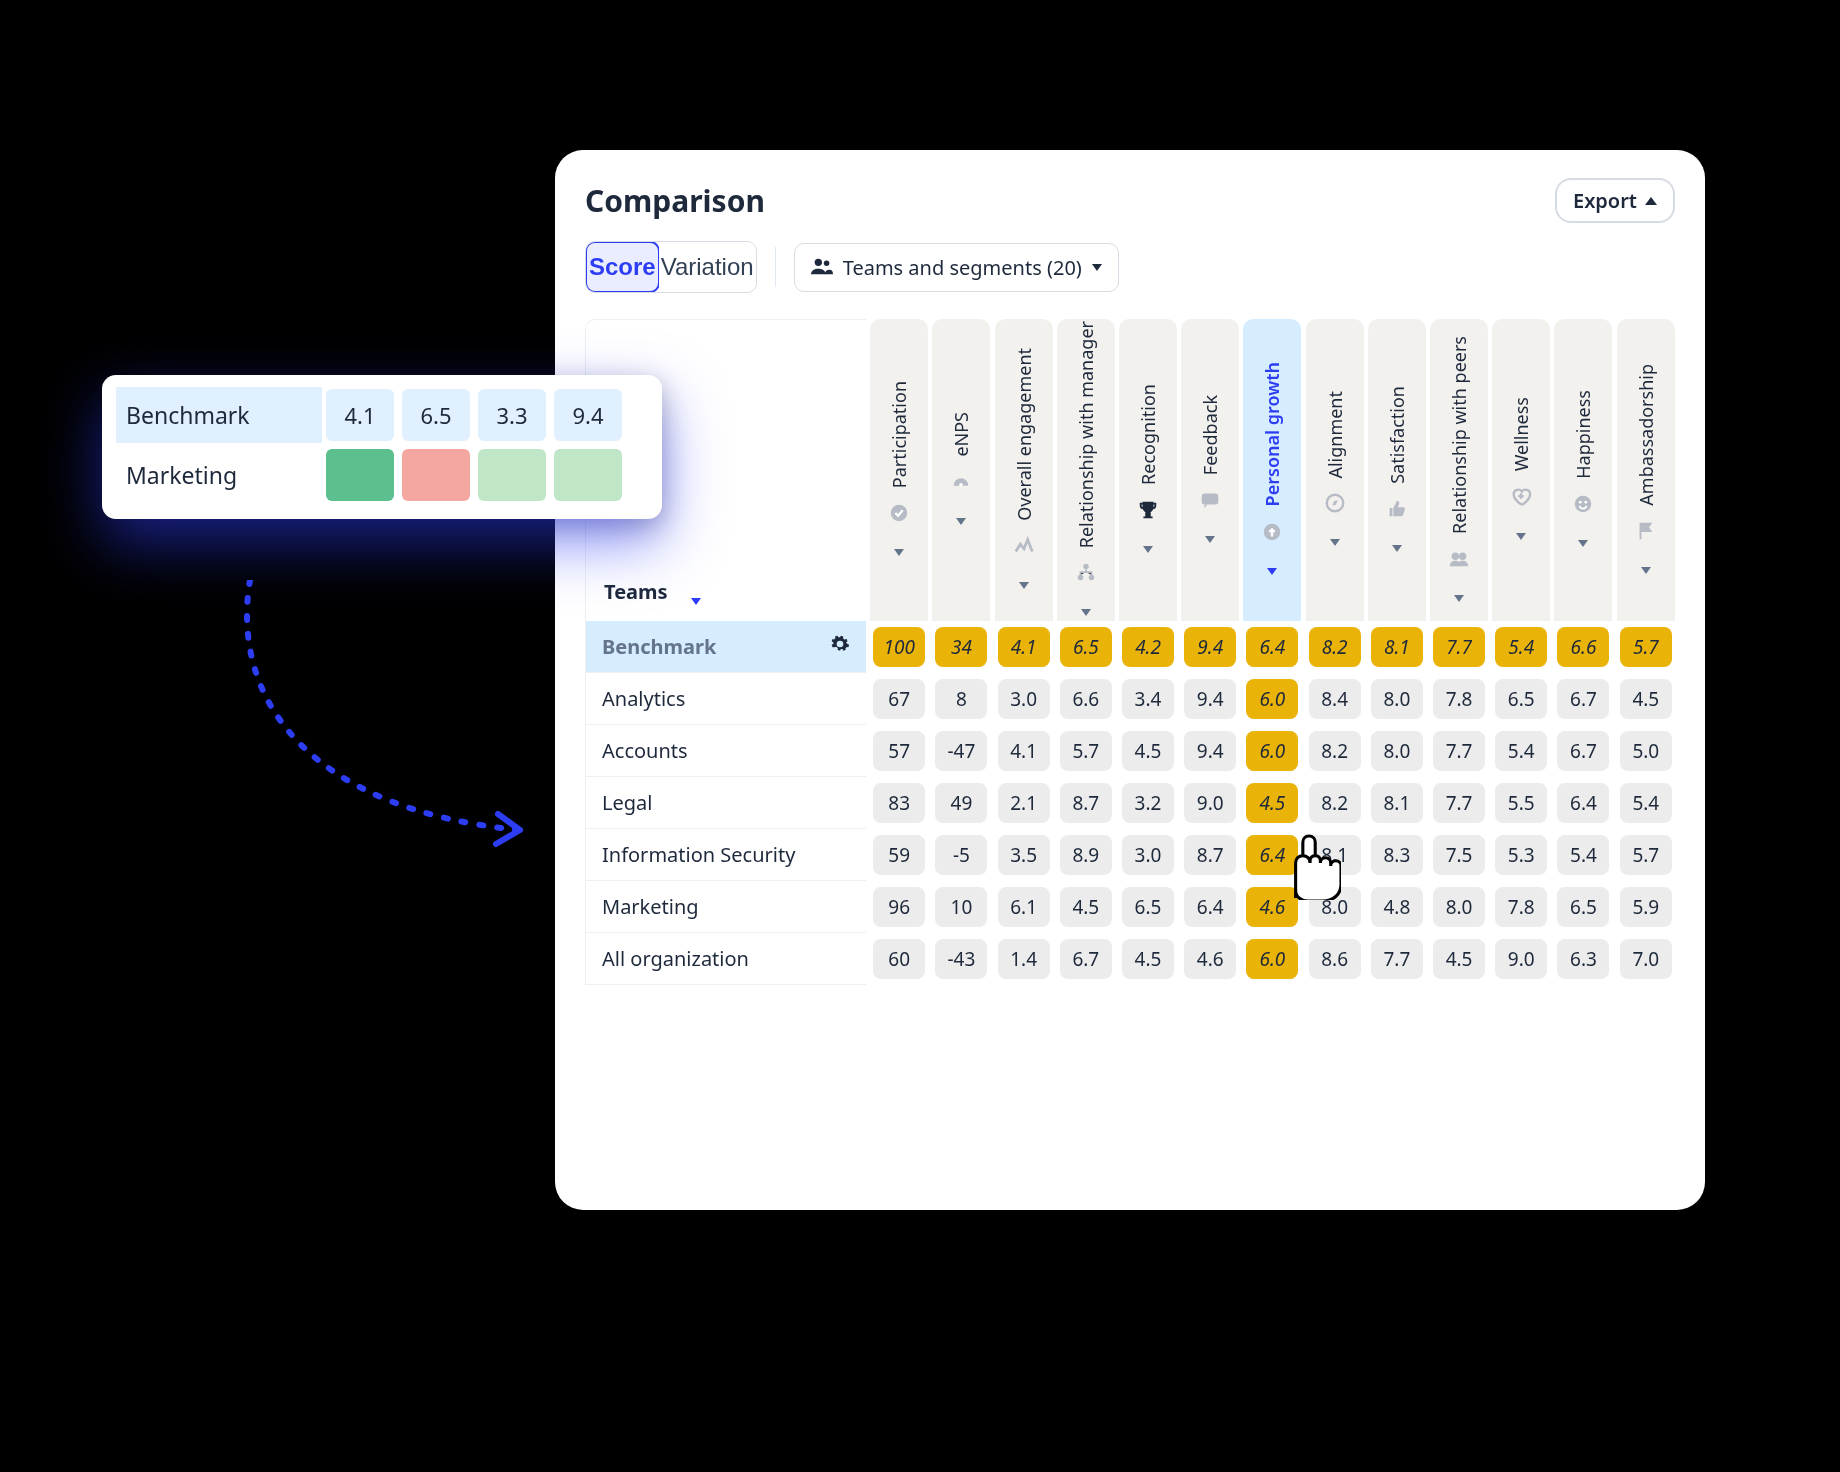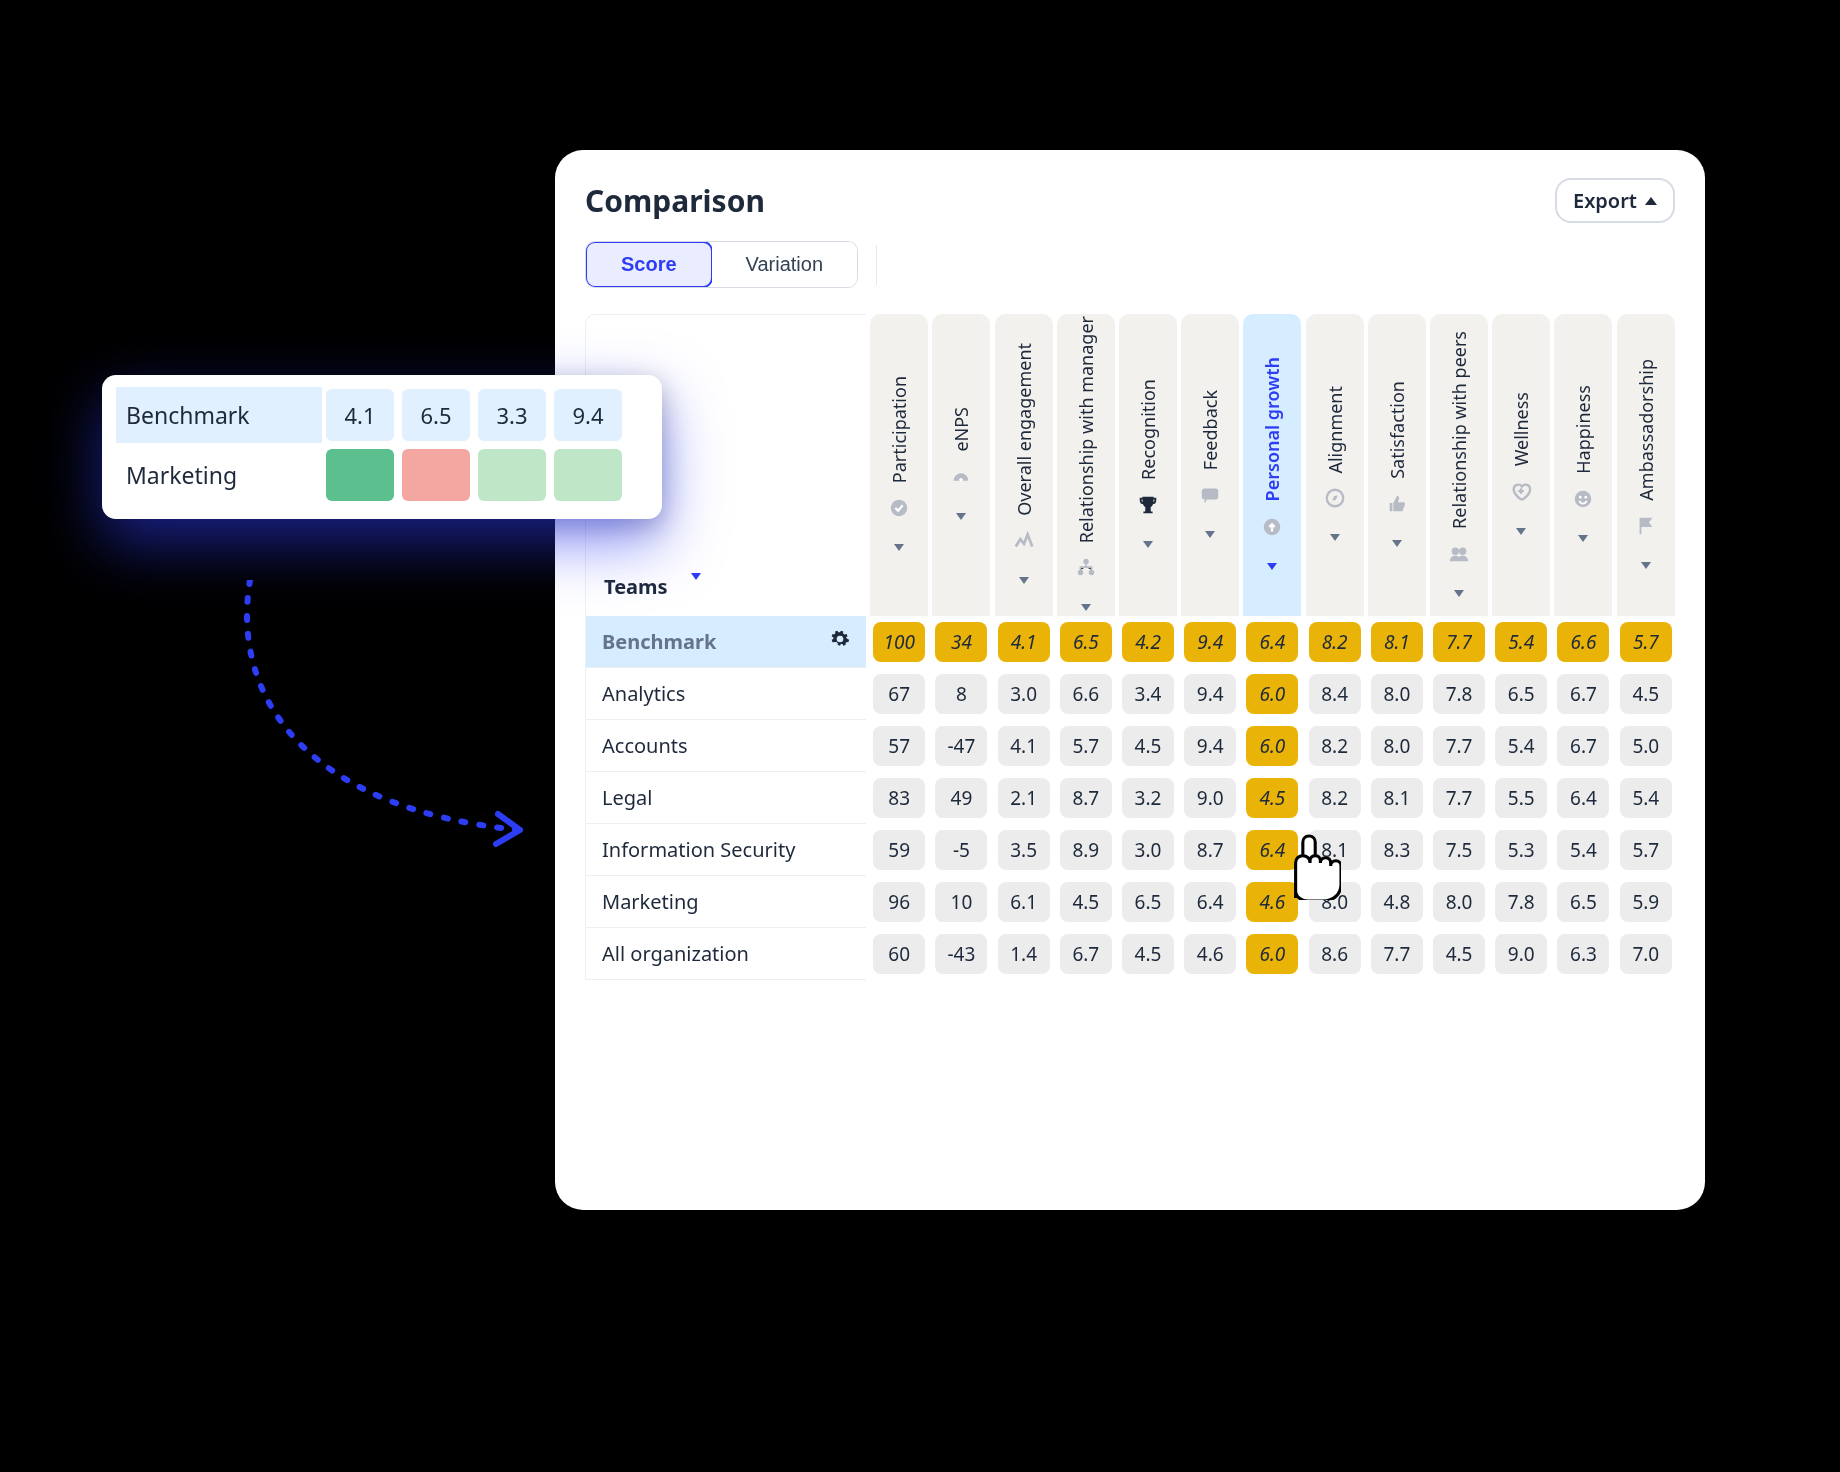--- a/index.html
+++ b/index.html
@@ -7,31 +7,31 @@
   .panel { position:absolute; left:555px; top:150px; width:1150px; height:1060px; background:#fff; border-radius:28px; box-shadow:0 12px 40px rgba(0,0,0,.45); overflow:hidden; }
   .panel-header { display:flex; align-items:center; justify-content:space-between; padding:28px 30px 0 30px; }
   .panel-title { font-size:30px; font-weight:700; }
   .export-btn { display:flex; align-items:center; gap:8px; border:2px solid #d7dbe4; border-radius:16px; padding:7px 16px; font-size:20px; font-weight:600; cursor:pointer; }
   .caret-up { width:0;height:0;border-left:6px solid transparent;border-right:6px solid transparent;border-bottom:8px solid #1e293b; }
   .caret-down-sm { width:0;height:0;border-left:5px solid transparent;border-right:5px solid transparent;border-top:7px solid #64748b; display:inline-block; }
   .caret-down-sm.blue { border-top-color:#2d3df4; }
 
   .toolbar { display:flex; align-items:center; padding:18px 30px 0 30px; gap:10px; }
   .seg { display:flex; border:1px solid #d7dbe4; border-radius:10px; overflow:hidden; }
-  .seg button { background:#fff; border:none; padding:10px 34px; font-size:20px; font-weight:500; cursor:pointer; color:#334155; }
+  .seg button { background:#fff; border:none; padding:10px 2px; font-size:24px; font-weight:500; cursor:pointer; color:#334155; }
   .seg button.active { background:#e9edff; color:#2d3df4; border:2px solid #2d3df4; border-radius:10px; margin:-1px; font-weight:600; }
   .divider-v { width:1px; height:40px; background:#e2e8f0; margin:0 8px; }
   .filter-btn { display:flex; align-items:center; gap:10px; border:1px solid #d7dbe4; border-radius:10px; padding:10px 16px; font-size:20px; cursor:pointer; }
   .people-icon svg { width:22px; height:18px; }
 
   .table-wrap { margin:26px 30px 0 30px; }
   .heatmap { border-collapse:separate; border-spacing:0; width:100%; }
   .heatmap td, .heatmap th { padding:0; }
   .row-label-cell-corner { width:270px; vertical-align:bottom; border-top:1px solid #ecf0f5; border-left:1px solid #ecf0f5; border-top-left-radius:10px; }
-  .teams-label { padding:0 0 16px 18px; font-size:20px; font-weight:700; display:flex; align-items:flex-start; gap:23px; }
+  .teams-label { padding:0 0 16px 18px; font-size:20px; font-weight:700; display:flex; align-items:flex-end; gap:23px; }
   .col-head { width:56px; background:#f3f1ee; border-top-left-radius:10px; border-top-right-radius:10px; padding-top:10px; padding-bottom:8px; position:relative; }
   .col-head.highlight { background:#d6ecff; }
   .col-head .vtxt { writing-mode:vertical-rl; transform:rotate(180deg); font-size:18px; color:#1e293b; padding:6px 0 2px 0; white-space:nowrap; margin:0 auto; }
   .col-head.highlight .vtxt { color:#2d3df4; font-weight:600; }
   .col-head .icon-slot { text-align:center; padding:8px 0 6px 0; color:#b6bbc5; }
   .col-head .sort-slot { text-align:center; padding-top:4px; }
   .col-gap { width:4px; }
   .body-row td.row-label { text-align:left; font-size:20px; padding:12px 16px; border-left:1px solid #ecf0f5; border-bottom:1px solid #ecf0f5; }
   .body-row.benchmark td.row-label { background:#d6ecff; color:#64748b; font-weight:700; display:flex; align-items:center; justify-content:space-between; }
   .body-row td.valcell { text-align:center; }
@@ -64,20 +64,32 @@
       <span class="caret-up"></span>
     </div>
   </div>
 
   <div class="toolbar">
     <div class="seg">
       <button class="active">Score</button>
       <button>Variation</button>
     </div>
     <div class="divider-v"></div>
+    <div class="filter-btn">
+      <span class="people-icon">
+        <svg viewBox="0 0 24 18" fill="#1e293b">
+              <circle cx="8" cy="5" r="4"></circle>
+              <circle cx="17" cy="6" r="3"></circle>
+              <path d="M0 18c0-4 4-6 8-6s8 2 8 6z"></path>
+              <path d="M15 18c0-3 2-5 5-5s4 2 4 5z"></path>
+            </svg>
+      </span>
+      <span>Teams and segments (20)</span>
+      <span class="caret-down-sm" style="border-top-color:#1e293b"></span>
+    </div>
   </div>
 
   <div class="table-wrap">
     <table class="heatmap" id="heatmap">
           <tbody>
             <tr>
               <td class="row-label-cell-corner">
                 <div class="teams-label">
                   <span>Teams</span>
                   <span class="caret-down-sm blue"></span>

